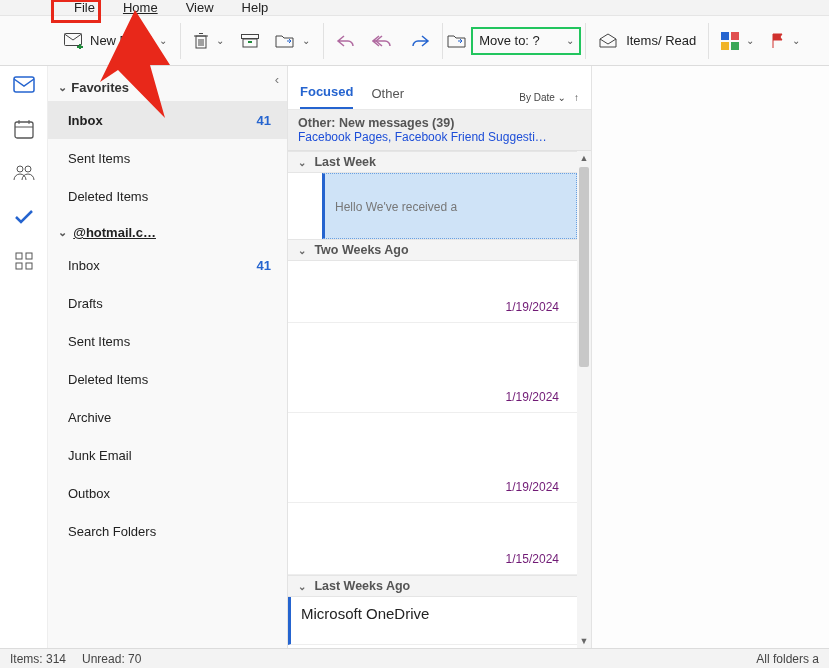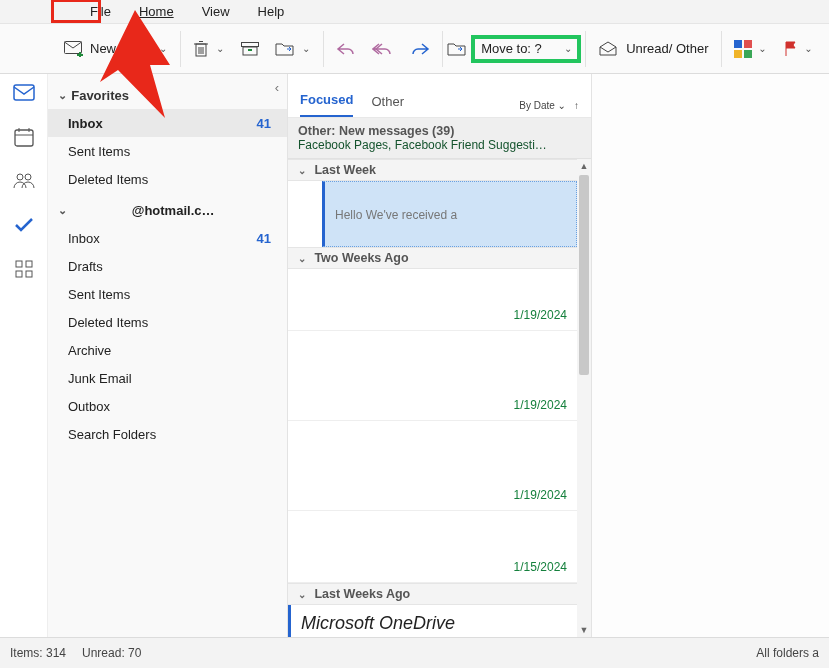--- a/index.html
+++ b/index.html
@@ -1,82 +1,82 @@
 <!DOCTYPE html>
 <html><head>
 <meta charset="utf-8">
 <style>
   * { box-sizing: border-box; }
   html, body { margin:0; padding:0; font-family: "Segoe UI", Arial, sans-serif; font-size:13px; color:#222; background:#fff; width:829px; height:668px; overflow:hidden; }
   .app { display:flex; flex-direction:column; width:829px; height:668px; }
   
-  .menubar { height:24px; background:#f3f3f3; border-bottom:1px solid #e5e5e5; display:flex; align-items:center; padding-left:76px; gap:0; }
+  .menubar { height:16px; background:#f3f3f3; border-bottom:1px solid #e5e5e5; display:flex; align-items:center; padding-left:60px; gap:0; }
   .menu-item { padding:3px 14px; cursor:pointer; }
   .menu-item.file { position:relative; }
   .menu-item.home { text-decoration:underline; }
   .file-highlight { position:absolute; left:51px; top:-1px; width:50px; height:24px; border:3px solid #e8281a; pointer-events:none; z-index:5; }
   
   .big-arrow { position:absolute; left:100px; top:10px; z-index:10; pointer-events:none; }
   
   .ribbon { height:50px; background:#fafafa; border-bottom:1px solid #dcdcdc; display:flex; align-items:center; }
   .ribbon .leftpad { width:56px; }
   .tool-btn { display:flex; align-items:center; height:36px; padding:0 8px; gap:6px; cursor:pointer; }
   .tool-btn svg { display:block; }
   .vsep { width:1px; height:36px; background:#e1e1e1; margin:0 4px; }
-  .moveto { display:flex; align-items:center; border:4px solid #22c55e; height:28px; padding:0 4px 0 6px; gap:4px; min-width:110px; justify-content:space-between;}
+  .moveto { display:flex; align-items:center; border:2px solid #22c55e; height:28px; padding:0 4px 0 6px; gap:4px; min-width:110px; justify-content:space-between;}
   .moveto .text { font-size:13px; }
   .dropdown-caret { width:10px; text-align:center; color:#555; font-size:10px; }
   .unreadread { display:flex; align-items:center; gap:8px; }
   .color-tiles { display:grid; grid-template-columns: 8px 8px; grid-template-rows:8px 8px; gap:2px; }
   .color-tiles div { width:8px; height:8px; }
   
   .body { flex:1; display:flex; min-height:0; }
   .siderail { width:48px; background:#fff; border-right:1px solid #eee; display:flex; flex-direction:column; align-items:center; padding-top:8px; gap:22px; }
   .siderail .rail-icon { width:22px; height:22px; display:flex; align-items:center; justify-content:center; color:#5a5a5a; cursor:pointer; }
   .siderail .rail-icon.active svg { stroke:#2564cf; }
   
   .folderpane { width:240px; background:#f9f9f9; border-right:1px solid #e3e3e3; padding:8px 0 0 0; position:relative; overflow:hidden;}
   .folderpane .collapse { position:absolute; right:8px; top:6px; color:#777; cursor:pointer;}
   .section-header { display:flex; align-items:center; gap:4px; padding:6px 10px; font-weight:600; color:#333; cursor:pointer;}
   .section-header .chev { font-size:11px; color:#555; }
-  .folder-item { display:flex; justify-content:space-between; align-items:center; padding:4px 16px 4px 20px; cursor:pointer; height:28px;}
+  .folder-item { display:flex; justify-content:space-between; align-items:center; padding:4px 16px 4px 20px; cursor:pointer; height:38px;}
   .folder-item.selected { background:#e9e9e9; font-weight:600;}
   .folder-item .count { color:#2564cf; font-weight:600; }
   .account-header { display:flex; align-items:center; gap:6px; padding:10px 10px 6px 10px; font-weight:600; cursor:pointer;}
   .account-header .chev { font-size:11px; color:#555; transform:rotate(0deg);}
   .folder-item.convhist::before { content:"›"; margin-right:4px; color:#666; font-size:12px;}
   
   .listwrap { flex:1; display:flex; min-width:0; }
   .listpane { width:304px; border-right:1px solid #e3e3e3; display:flex; flex-direction:column; min-width:0; overflow:hidden; }
   .listheader { height:44px; display:flex; align-items:flex-end; justify-content:space-between; padding:0 12px; border-bottom:1px solid #e8e8e8;}
   .tabs { display:flex; gap:18px; align-items:flex-end; }
   .tab { padding-bottom:8px; cursor:pointer; color:#555; }
   .tab.active { color:#2564cf; font-weight:600; border-bottom:2px solid #2564cf; }
   .sortgrp { display:flex; align-items:center; gap:8px; padding-bottom:6px;}
   .sortgrp .sort { font-size:10px; color:#444; cursor:pointer;}
   .otherbanner { background:#efefef; padding:6px 10px; border-bottom:1px solid #e1e1e1; cursor:pointer;}
   .otherbanner .title { font-weight:600; color:#555; font-size:12.5px;}
-  .otherbanner .sub { color:#14532d; font-size:12px; white-space:nowrap; overflow:hidden; text-overflow:ellipsis;}
+  .otherbanner .sub { color:#1d4ed8; font-size:12px; white-space:nowrap; overflow:hidden; text-overflow:ellipsis;}
   .listbody { flex:1; overflow:hidden; position:relative; }
   .list-scroll-area { position:absolute; left:0; right:14px; top:0; bottom:0; display:flex; flex-direction:column; }
   .list-scrollbar { position:absolute; right:0; top:0; bottom:0; width:14px; background:#f4f4f4; }
   .list-scrollbar .thumb { position:absolute; left:2px; right:2px; top:16px; height:200px; background:#c8c8c8; border-radius:2px; }
   .list-scrollbar .arrow { position:absolute; left:0; right:0; height:14px; display:flex; align-items:center; justify-content:center; font-size:9px; color:#666;}
   .list-scrollbar .arrow.up { top:0;} .list-scrollbar .arrow.down { bottom:0;}
   .group-header { display:flex; align-items:center; gap:8px; background:#f4f4f4; border-top:1px solid #e5e5e5; border-bottom:1px solid #e5e5e5; padding:3px 10px; font-size:12.5px; font-weight:600; color:#555; cursor:pointer;}
   .group-header .chev { font-size:10px; color:#666;}
   .msg { border-bottom:1px solid #eee; padding:8px 10px; cursor:pointer; position:relative; min-height:48px;}
   .msg.selected { background:#cfe3f7; border:1px dotted #6aa0e0; border-left:3px solid #2564cf;margin-left:34px;}
   .msg .from { font-size:13px; color:#333; margin-bottom:4px; min-height:14px;}
   .msg .preview { font-size:12px; color:#777; white-space:nowrap; overflow:hidden; text-overflow:ellipsis;}
-  .msg .date { position:absolute; right:10px; bottom:8px; font-size:12px; color:#15803d;}
+  .msg .date { position:absolute; right:18px; bottom:8px; font-size:12px; color:#701a75;}
   .msg.unread { border-left:3px solid #2564cf; }
   .readingpane { flex:1; background:#fdfdfd; }
   
-  .statusbar { height:31px; background:#f3f3f3; border-top:1px solid #dcdcdc; display:flex; align-items:center; justify-content:space-between; padding:0 10px; font-size:12px; color:#444;}
+  .statusbar { height:20px; background:#f3f3f3; border-top:1px solid #dcdcdc; display:flex; align-items:center; justify-content:space-between; padding:0 10px; font-size:12px; color:#444;}
   .statusbar .left { display:flex; gap:16px;}
 </style>
 </head>
 <body>
 
 <div class="app">
   <div class="file-highlight"></div>
   <svg class="big-arrow" width="90" height="110" viewBox="0 0 90 110">
     <polygon points="35,0 70,55 50,55 65,108 18,60 0,72" fill="#e8281a"></polygon>
   </svg>
@@ -153,21 +153,21 @@
         <span class="text">Move to: ?</span>
         <span class="dropdown-caret">⌄</span>
       </div>
     </div>
     <div class="vsep"></div>
     <div class="tool-btn unreadread">
       <svg width="20" height="16" viewBox="0 0 20 16">
           <path d="M2 6 l8 -5 l8 5 v8 h-16 z" fill="none" stroke="#444"></path>
           <polyline points="2,6 10,11 18,6" fill="none" stroke="#444"></polyline>
         </svg>
-      <span>Unread/ Other</span>
+      <span>Items/ Read</span>
     </div>
     <div class="vsep"></div>
     <div class="tool-btn">
       <span class="color-tiles">
         <div style="background:#2564cf"></div>
           <div style="background:#e04f4f"></div>
         <div style="background:#f0b429"></div>
           <div style="background:#3aa757"></div>
       </span>
       <span class="dropdown-caret">⌄</span>
@@ -231,21 +231,21 @@
       </div>
       <div class="folder-item">
         <span>Sent Items</span>
       </div>
       <div class="folder-item">
         <span>Deleted Items</span>
       </div>
 
       <div class="account-header">
         <span class="chev">⌄</span>
-        <span style="flex:1; text-align:center; padding-right:4px;">@hotmail.c…</span>
+        <span style="flex:1; text-align:left; padding-right:4px;text-decoration:underline;">@hotmail.c…</span>
       </div>
       <div class="folder-item">
         <span>Inbox</span>
         <span class="count">41</span>
       </div>
       <div class="folder-item">
           <span>Drafts</span>
         </div>
       <div class="folder-item">
           <span>Sent Items</span>
@@ -307,21 +307,21 @@
               <div class="date">1/19/2024</div>
             </div>
             <div class="msg" style="min-height:72px;">
               <div class="date">1/15/2024</div>
             </div>
             <div class="group-header">
                 <span class="chev">⌄</span>
                 <span>Last Weeks Ago</span>
               </div>
             <div class="msg unread">
-              <div class="from" style="font-size:18px;color:#222;font-style:italic;">Microsoft OneDrive</div>
+              <div class="from" style="font-size:15px;color:#222;">Microsoft OneDrive</div>
             </div>
           </div>
           <div class="list-scrollbar">
             <div class="arrow up">▲</div>
             <div class="thumb"></div>
             <div class="arrow down">▼</div>
           </div>
         </div>
       </div>
       <div class="readingpane"></div>

